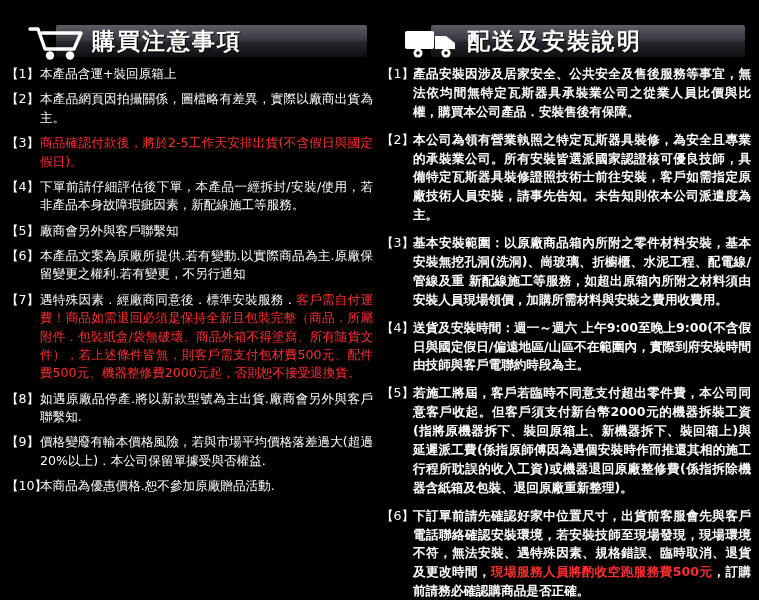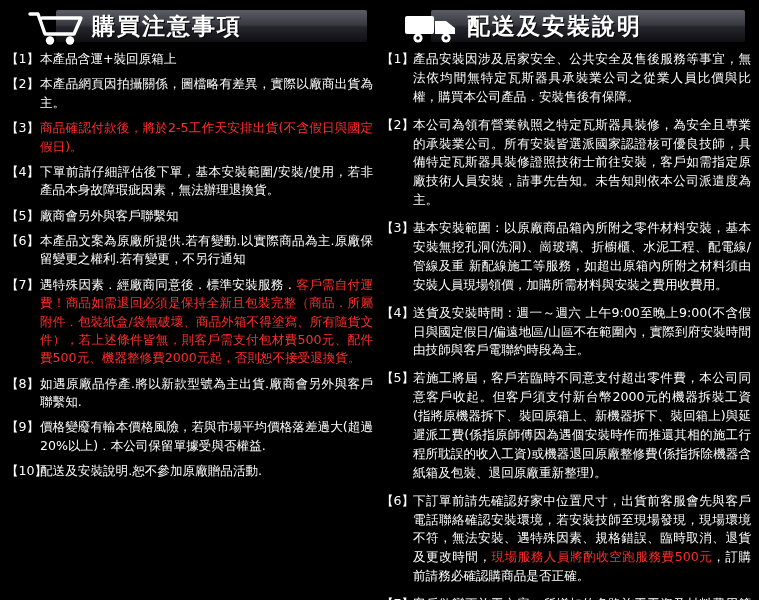--- a/index.html
+++ b/index.html
@@ -15,20 +15,21 @@
     overflow: hidden;
   }
   .page {
     position: relative;
     width: 759px;
     height: 532px;
     background: #000000;
     box-sizing: border-box;
     display: flex;
     flex-direction: row;
+    margin-top: 15px;
   }
   .col {
     position: relative;
     box-sizing: border-box;
   }
   .col-left {
     width: 379px;
     padding: 0 6px 0 6px;
   }
   .col-right {
@@ -100,21 +101,21 @@
   .txt {
     flex: 1 1 auto;
     color: #ffffff;
     font-size: 12.6px;
     line-height: 1.42;
     text-align: justify;
   }
   .r { color: #ff2d2d; }
   .col-right ul.items > li { margin-bottom: 9px; }
   .col-right .num { width: 32px; }
-  .col-right .txt { line-height: 1.5; }
+  .col-right .txt { line-height: 1.5; font-weight: bold; }
   .col-left .txt { line-height: 1.46; }
 </style>
 </head>
 <body>
 
 <div class="page">
 
   <div class="col col-left">
     <div class="banner">
       <div class="banner-bg"></div>
@@ -137,21 +138,21 @@
         <li>
           <span class="num">【2】</span>
           <span class="txt"><span>本產品網頁因拍攝關係，圖檔略有差異，實際以廠商出貨為主。</span></span>
         </li>
         <li>
           <span class="num">【3】</span>
           <span class="txt"><span class="r">商品確認付款後，將於2-5工作天安排出貨(不含假日與國定假日)。</span></span>
         </li>
         <li>
           <span class="num">【4】</span>
-          <span class="txt"><span>下單前請仔細評估後下單，基本安裝範圍/安裝/使用，若非產品本身故障瑕疵因素，無法辦理退換貨。</span></span>
+          <span class="txt"><span>下單前請仔細評估後下單，本產品一經拆封/安裝/使用，若非產品本身故障瑕疵因素，新配線施工等服務。</span></span>
         </li>
         <li>
           <span class="num">【5】</span>
           <span class="txt"><span>廠商會另外與客戶聯繫知</span></span>
         </li>
         <li>
           <span class="num">【6】</span>
           <span class="txt"><span>本產品文案為原廠所提供.若有變動.以實際商品為主.原廠保留變更之權利.若有變更，不另行通知</span></span>
         </li>
         <li>
@@ -161,21 +162,21 @@
         <li>
           <span class="num">【8】</span>
           <span class="txt"><span>如遇原廠品停產.將以新款型號為主出貨.廠商會另外與客戶聯繫知.</span></span>
         </li>
         <li>
           <span class="num">【9】</span>
           <span class="txt"><span>價格變廢有輸本價格風險，若與市場平均價格落差過大(超過20%以上)．本公司保留單據受與否權益.</span></span>
         </li>
         <li>
           <span class="num">【10】</span>
-          <span class="txt"><span>配送及安裝說明.恕不參加原廠贈品活動.</span></span>
+          <span class="txt"><span>本商品為優惠價格.恕不參加原廠贈品活動.</span></span>
         </li>
       </ul>
   </div>
 
   <div class="col col-right">
     <div class="banner">
       <div class="banner-bg"></div>
       <div class="banner-icon">
         <svg width="62" height="40" viewBox="0 0 62 40" xmlns="http://www.w3.org/2000/svg">
           <g fill="#ffffff">

